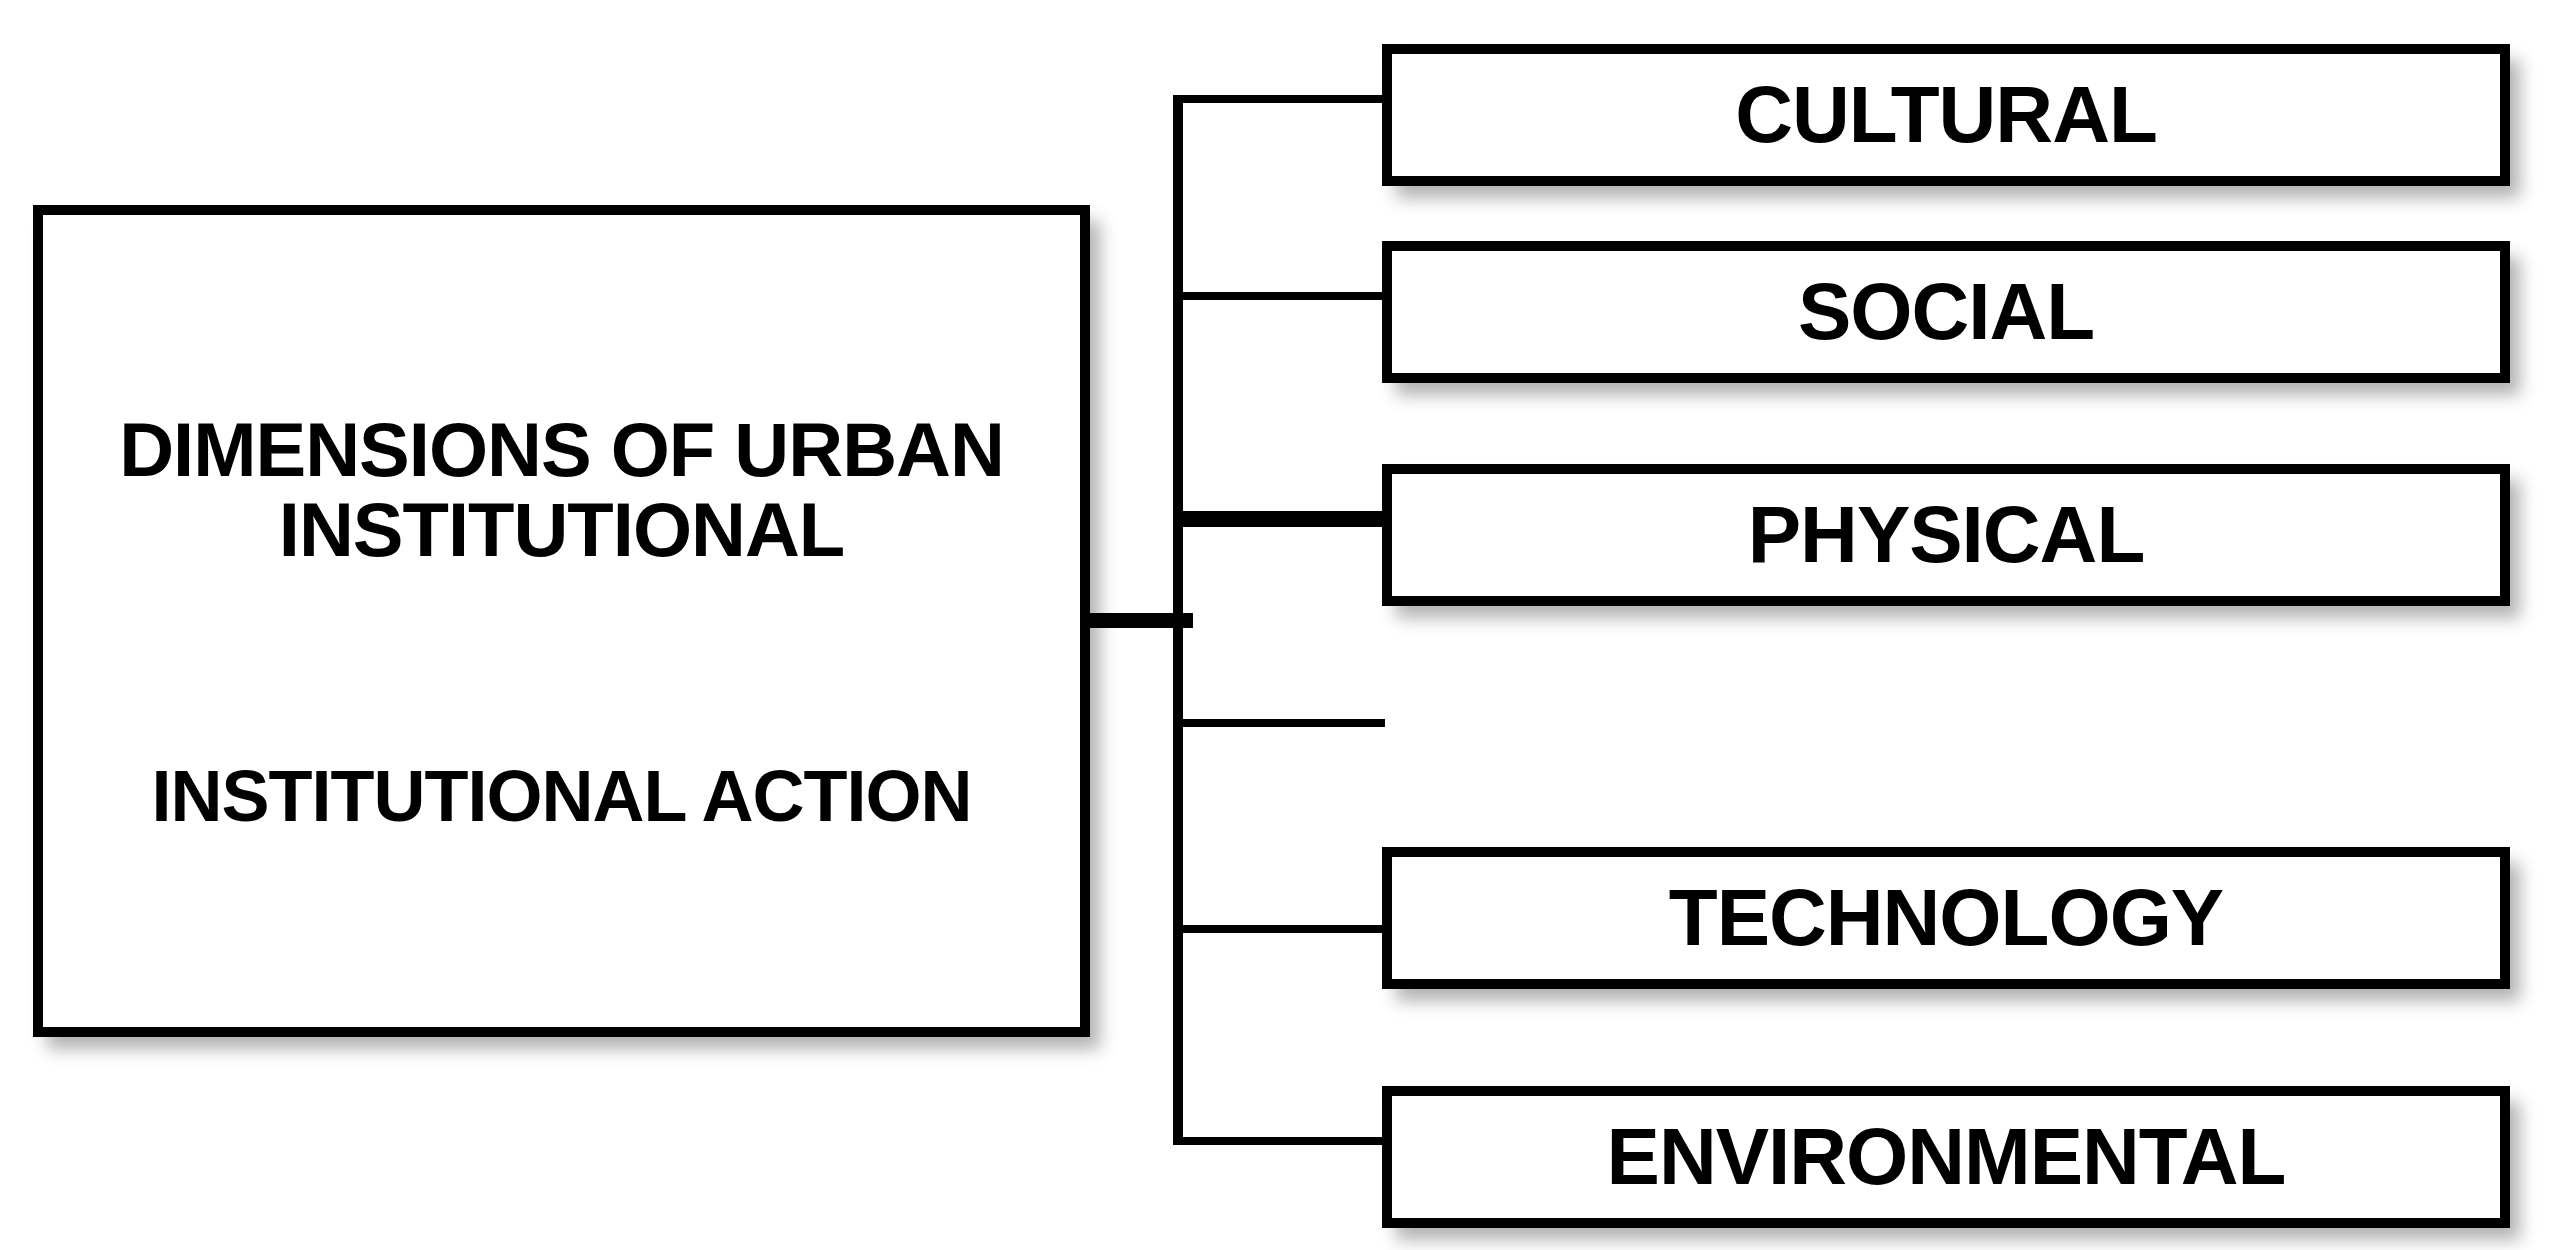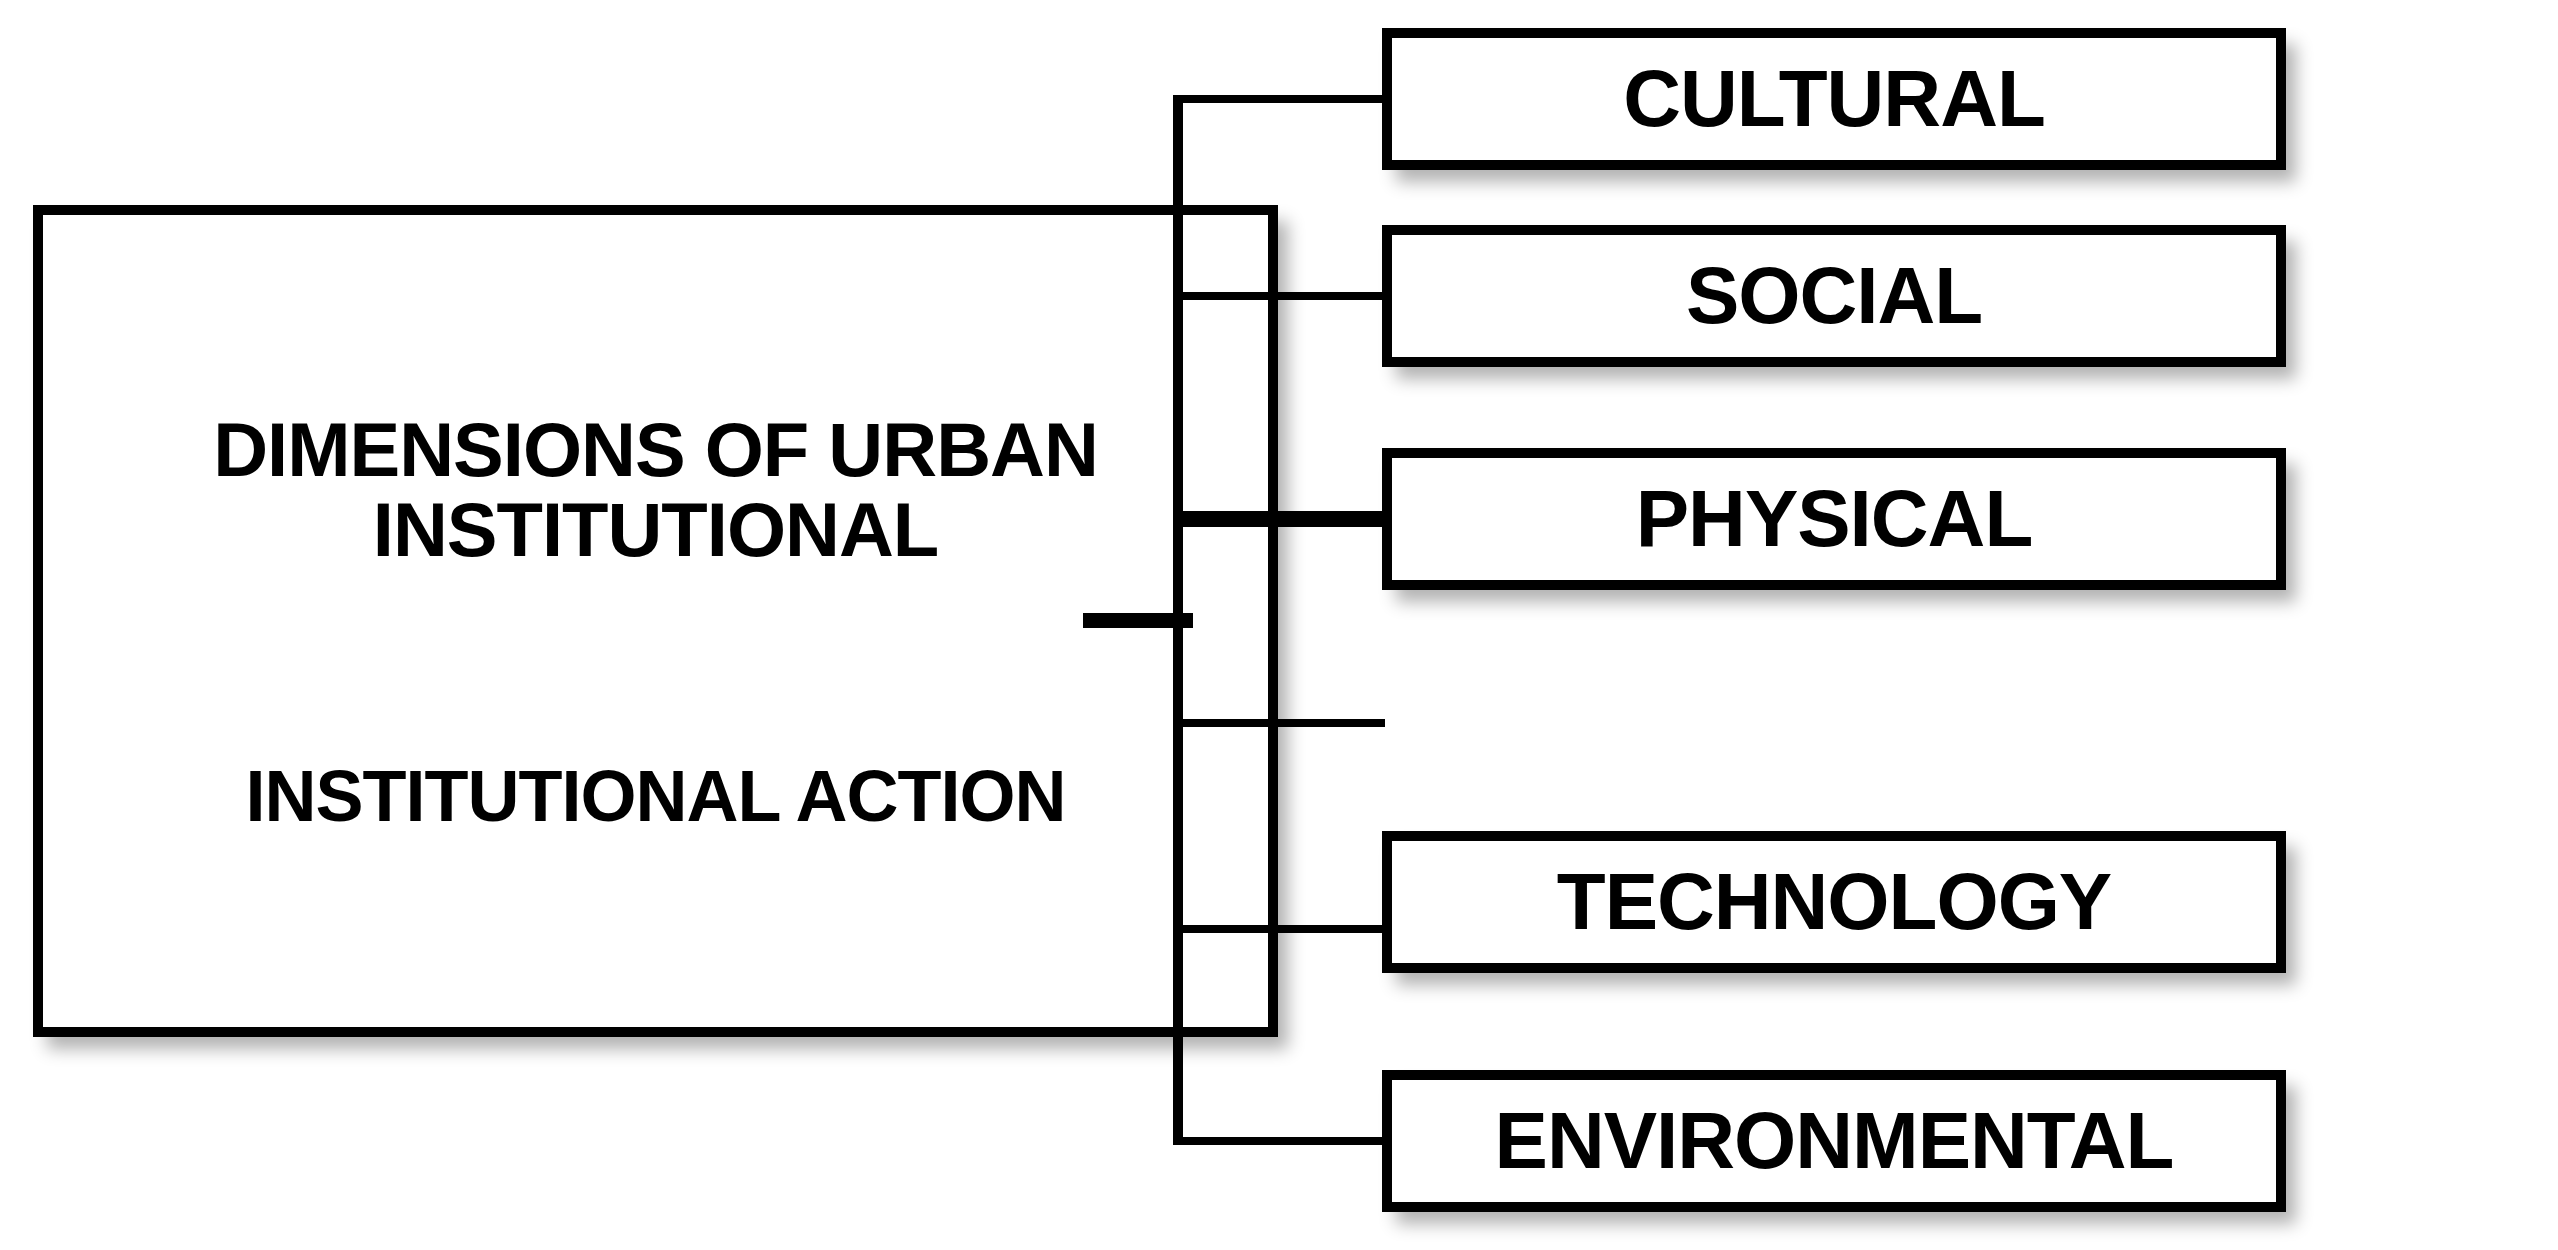--- a/index.html
+++ b/index.html
@@ -19,41 +19,42 @@
     box-sizing: border-box;
     box-shadow: 12px 14px 16px -2px rgba(0,0,0,0.30);
     display: flex;
     align-items: center;
     justify-content: center;
     text-align: center;
   }
   .root-box {
     left: 33px;
     top: 205px;
-    width: 1245px;
+    width: 1057px;
     height: 832px;
     flex-direction: column;
     gap: 190px;
   }
   .root-title {
     font-size: 76px;
     font-weight: 700;
     line-height: 1.05;
     letter-spacing: -1px;
   }
   .root-subtitle {
     font-size: 72px;
     font-weight: 700;
     line-height: 1.0;
     letter-spacing: -1px;
   }
   .child-box {
     left: 1382px;
-    width: 904px;
+    width: 1128px;
     height: 142px;
+    margin-top: 16px;
   }
   .child-label {
     font-size: 80px;
     font-weight: 700;
     letter-spacing: -1px;
   }
   .line {
     position: absolute;
     background: #000000;
   }

